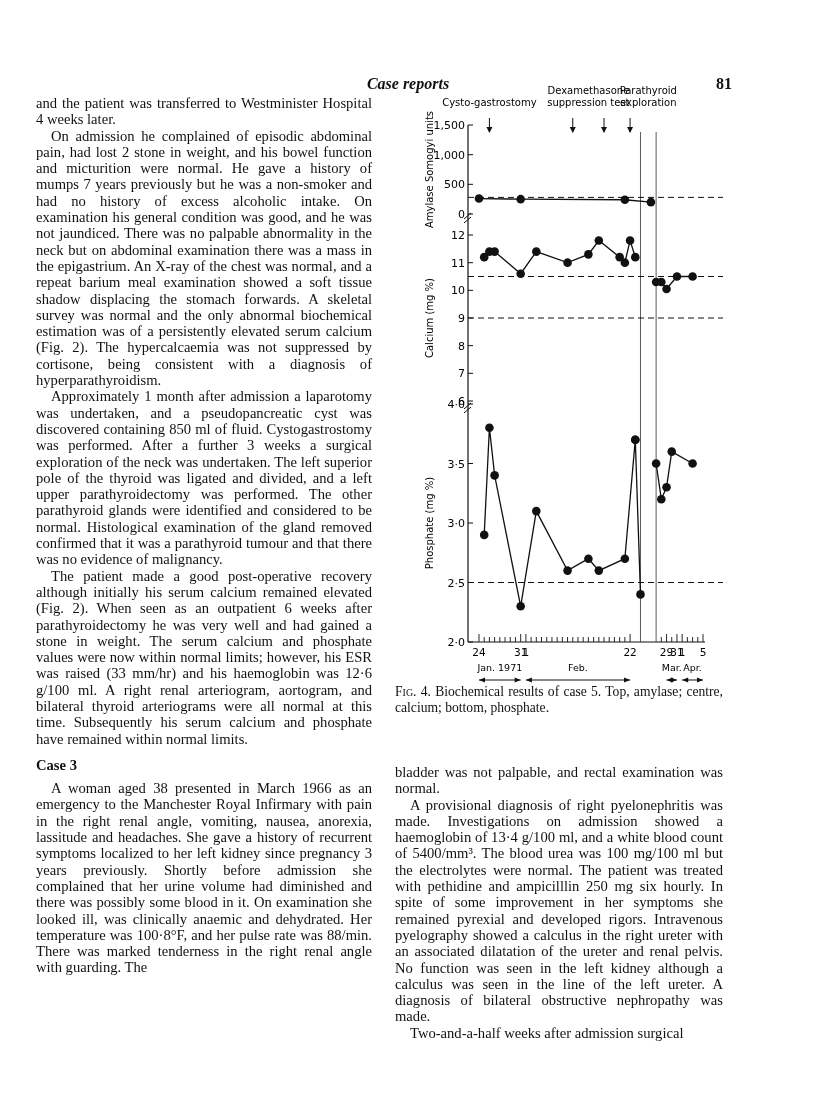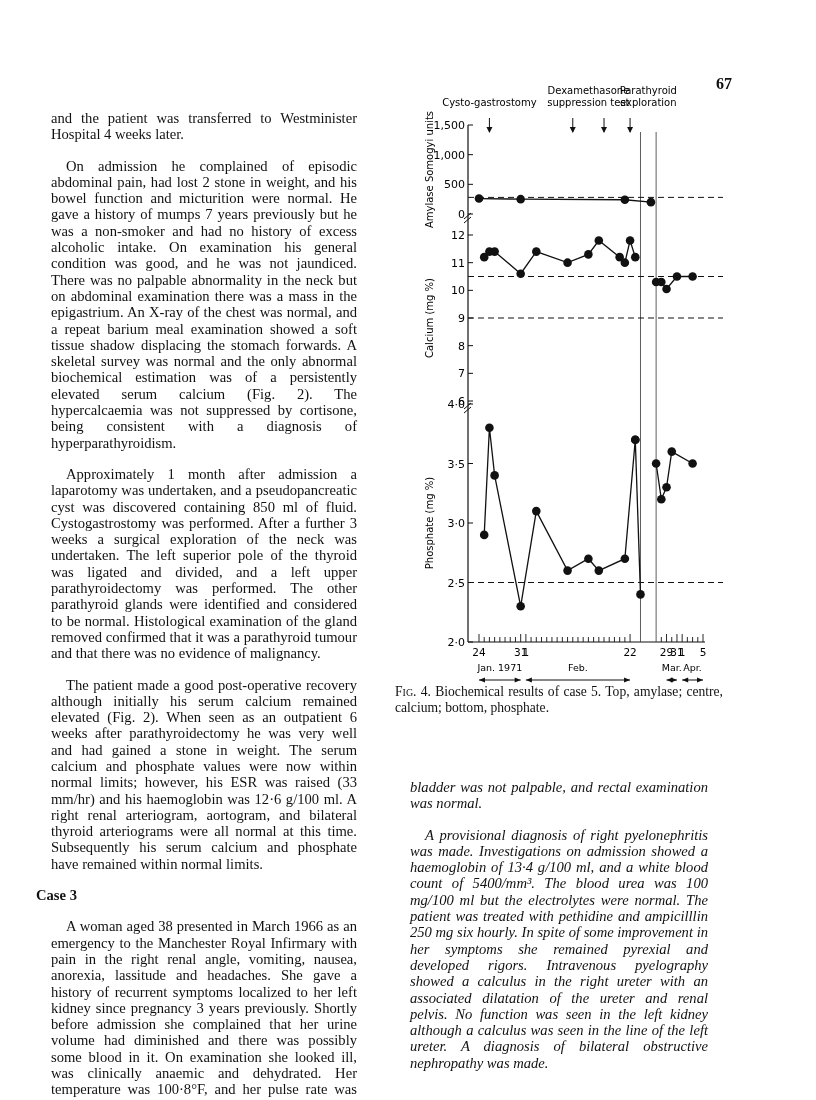--- a/index.html
+++ b/index.html
@@ -3,34 +3,35 @@
 <meta charset="utf-8">
 <style>
   html, body { margin: 0; padding: 0; background: #ffffff; }
   body { width: 816px; height: 1100px; position: relative; overflow: hidden; color: #111; }
   .serif { font-family: "Liberation Serif", "DejaVu Serif", serif; }
   #running-head { position: absolute; top: 75px; left: 0; width: 816px; height: 20px; }
   #running-title { position: absolute; left: 0; width: 816px; text-align: center; font-style: italic; font-weight: bold; font-size: 16px; }
   #page-number { position: absolute; left: 716px; font-weight: bold; font-size: 16px; }
   .col { position: absolute; font-size: 14.6px; line-height: 16.3px; text-align: justify; }
   #col-left { left: 36px; top: 95px; width: 336px; }
-  #col-right-text { left: 395px; top: 764px; width: 328px; font-style: italic; }
-  .para { margin: 15px; text-indent: 0; }
+  #col-right-text { left: 395px; top: 764px; width: 328px; }
+  .para { margin: 0; text-indent: 0; }
   .para.indent { text-indent: 15px; }
   .case-heading { font-weight: bold; margin: 10px 0 7px 0; }
   #figure { position: absolute; left: 395px; top: 80px; width: 328px; height: 640px; }
   #fig-svg { position: absolute; left: 0; top: 0; }
   #fig-caption { position: absolute; left: 395px; top: 684px; width: 328px; font-size: 13.6px; line-height: 16px; text-align: justify; }
   .sc { font-variant: small-caps; }
 </style>
 </head>
 <body>
 
 <div id="running-head" class="serif">
-  <span id="page-number">67</span>
+  <span id="running-title">Case reports</span>
+  <span id="page-number">81</span>
 </div>
 
 <div id="col-left" class="col serif">
   <div id="left-paras">
       <p class="para">and the patient was transferred to Westminister Hospital 4 weeks later.</p>
       <p class="para indent">On admission he complained of episodic abdominal pain, had lost 2 stone in weight, and his bowel function and micturition were normal. He gave a history of mumps 7 years previously but he was a non-smoker and had no history of excess alcoholic intake. On examination his general condition was good, and he was not jaundiced. There was no palpable abnormality in the neck but on abdominal examination there was a mass in the epigastrium. An X-ray of the chest was normal, and a repeat barium meal examination showed a soft tissue shadow displacing the stomach forwards. A skeletal survey was normal and the only abnormal biochemical estimation was of a persistently elevated serum calcium (Fig. 2). The hypercalcaemia was not suppressed by cortisone, being consistent with a diagnosis of hyperparathyroidism.</p>
       <p class="para indent">Approximately 1 month after admission a laparotomy was undertaken, and a pseudopancreatic cyst was discovered containing 850 ml of fluid. Cystogastrostomy was performed. After a further 3 weeks a surgical exploration of the neck was undertaken. The left superior pole of the thyroid was ligated and divided, and a left upper parathyroidectomy was performed. The other parathyroid glands were identified and considered to be normal. Histological examination of the gland removed confirmed that it was a parathyroid tumour and that there was no evidence of malignancy.</p>
       <p class="para indent">The patient made a good post-operative recovery although initially his serum calcium remained elevated (Fig. 2). When seen as an outpatient 6 weeks after parathyroidectomy he was very well and had gained a stone in weight. The serum calcium and phosphate values were now within normal limits; however, his ESR was raised (33 mm/hr) and his haemoglobin was 12·6 g/100 ml. A right renal arteriogram, aortogram, and bilateral thyroid arteriograms were all normal at this time. Subsequently his serum calcium and phosphate have remained within normal limits.</p>
     </div>
   <div class="case-heading">Case 3</div>
@@ -211,14 +212,15 @@
 
 <div id="fig-caption" class="serif">
   <span class="sc">Fig. 4.</span>
   <span>Biochemical results of case 5. Top, amylase; centre, calcium; bottom, phosphate.</span>
 </div>
 
 <div id="col-right-text" class="col serif">
   <div id="right-paras">
       <p class="para">bladder was not palpable, and rectal examination was normal.</p>
       <p class="para indent">A provisional diagnosis of right pyelonephritis was made. Investigations on admission showed a haemoglobin of 13·4 g/100 ml, and a white blood count of 5400/mm³. The blood urea was 100 mg/100 ml but the electrolytes were normal. The patient was treated with pethidine and ampicilllin 250 mg six hourly. In spite of some improvement in her symptoms she remained pyrexial and developed rigors. Intravenous pyelography showed a calculus in the right ureter with an associated dilatation of the ureter and renal pelvis. No function was seen in the left kidney although a calculus was seen in the line of the left ureter. A diagnosis of bilateral obstructive nephropathy was made.</p>
+      <p class="para indent">Two-and-a-half weeks after admission surgical</p>
     </div>
 </div>
 
 </body></html>

